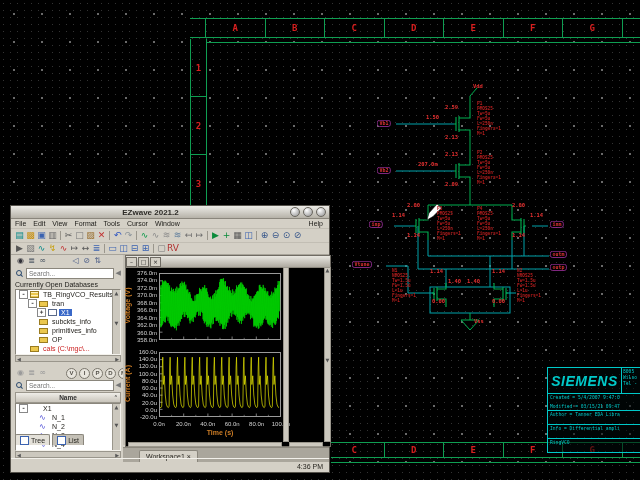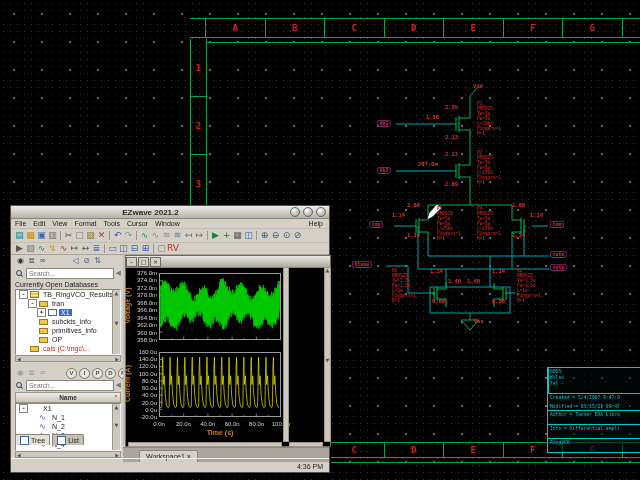--- a/index.html
+++ b/index.html
@@ -244,20 +244,23 @@
   <span class="devt" style="left:517px;top:268px;">N2
 NMOS25
 Tw=1.5u
 Fw=1.5u
 L=1u
 Fingers=1
 M=1</span>
 
   <div id="tblock">
     <div class="tbrow" style="height:25px;display:flex;">
+      <div style="flex:1;display:flex;align-items:center;justify-content:center;">
+        <span id="brand">SIEMENS</span>
+      </div>
       <div style="width:34px;border-left:1px solid #00c9c9;padding:1px;">
         <span class="tbt">8005
 Wilso
 Tel -</span>
       </div>
     </div>
     <div class="tbrow" style="height:14px;padding:1px 2px;">
       <span class="tbt" style="line-height:9px;">Created = 5/4/2007 9:47:0</span>
       <span class="tbt" style="line-height:9px;">Modified = 03/15/21 09:47</span>
     </div>

